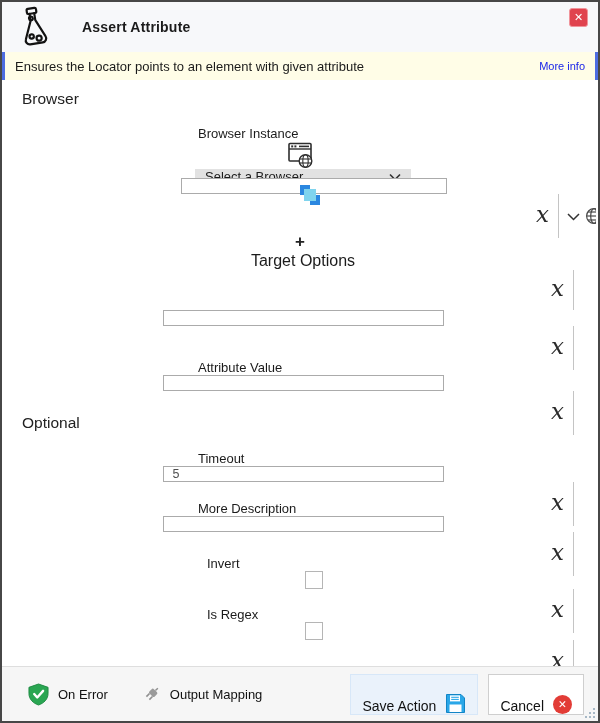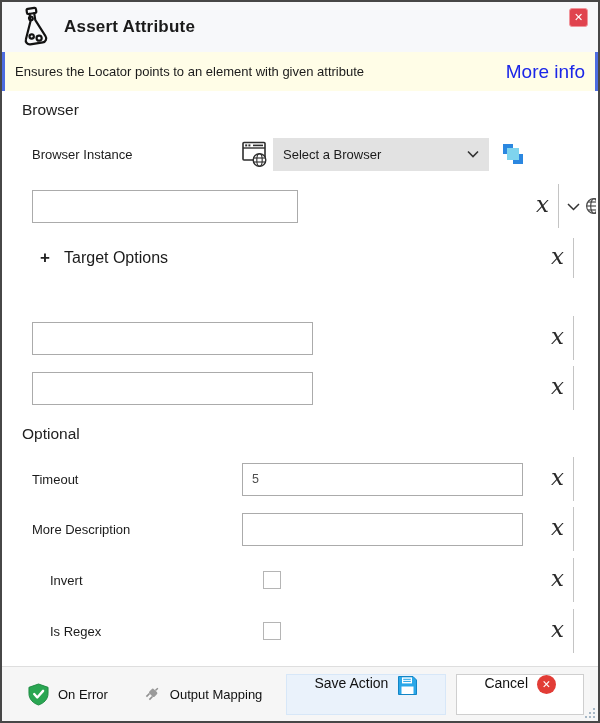--- a/index.html
+++ b/index.html
@@ -17,49 +17,50 @@
     overflow:hidden;
   }
   
   .titlebar {
     height:50px;
     background:#f7f8fa;
     display:flex; align-items:center;
     padding:0 10px 0 12px;
   }
   .flask-wrap { width:40px; height:44px; display:flex; align-items:center; justify-content:center; }
-  .title { font-size:17px; font-weight:700; margin-left:10px; letter-spacing:.2px; }
+  .title { font-size:14px; font-weight:700; margin-left:28px; letter-spacing:.2px; }
   .close-btn {
     margin-left:auto; align-self:flex-start; margin-top:6px;
     width:19px; height:19px; border-radius:3px;
     background:#e0434e; border:1px solid #f0949b;
     color:#fff; font-size:11px; font-weight:700;
     display:flex; align-items:center; justify-content:center;
     cursor:pointer; line-height:1;
   }
   
   .infobar {
-    height:39px;
+    height:28px;
     background:#fffde7;
     border-left:3px solid #4d6ce0;
     border-right:3px solid #4d6ce0;
     display:flex; align-items:center;
     padding:0 10px;
     font-size:13px;
     text-align:center;
   }
-  .infobar .more-info { margin-left:auto; color:#1b26e8; font-size:19px; text-decoration:none; cursor:pointer; }
+  .infobar .more-info { margin-left:auto; color:#1b26e8; font-size:11px; text-decoration:none; cursor:pointer; }
   
   .bodyarea { position:relative; }
   .section-heading { font-size:15.5px; color:#222; margin:10px 0 0 20px; height:22px; }
   .section-heading.optional { margin-top:20px; }
   .row {
     display:flex; align-items:center;
     padding-left:30px; padding-right:24px;
     height:34px;
+    flex-direction:column;
   }
   .row .flabel { width:210px; flex:none; font-size:13px; color:#1b1b1b; }
   .mt14{margin-top:14px}.mt15{margin-top:15px}.mt16{margin-top:16px}
   .mt18{margin-top:18px}.mt20{margin-top:20px}.mt21{margin-top:21px}
   .mt25{margin-top:25px}.mt48{margin-top:48px}
   .row.short { height:26px;padding-left:48px; }
   
   .browser-icon-wrap { width:26px; height:28px; margin-right:5px; flex:none; }
   .dropdown {
     width:216px; height:33px;
@@ -105,23 +106,23 @@
     position:absolute; left:0; right:0; bottom:0;
     height:55px; background:#f6f6f6;
     border-top:1px solid #dedede;
     display:flex; align-items:center;
     padding:0 14px 0 26px;
   }
   .foot-item { display:flex; align-items:center; gap:9px; cursor:pointer; }
   .foot-item .ftext { font-size:13px; font-weight:400; color:#111; }
   .foot-item + .foot-item { margin-left:34px; }
   .btn {
-    height:41px; display:flex; align-items:flex-start; gap:9px;
+    height:41px; display:flex; align-items:flex-end; gap:9px;
     font-size:14px; color:#111; cursor:pointer;
-    padding:0 27px; background:#fff; border:1px solid #cfcfcf;
+    padding:0 11px; background:#fff; border:1px solid #cfcfcf;
     font-family:"Liberation Sans","DejaVu Sans",sans-serif;
   }
   .btn.save { background:#eaf2fb; border:1px solid #d7e7f8; margin-left:auto; }
   .btn.cancel { margin-left:10px; }
   .cancel-x {
     width:19px; height:19px; border-radius:50%; background:#e23c36;
     color:#fff; font-size:10.5px; font-weight:700;
     display:flex; align-items:center; justify-content:center; line-height:1;
   }
   .resize-grip { position:absolute; right:2px; bottom:2px; }
@@ -220,20 +221,21 @@
 
     <div class="row mt48">
       <input class="tinput std" type="text" value="" style="">
       <span class="xcluster">
         <span class="xglyph">x</span>
         <span class="vdiv"></span>
       </span>
     </div>
 
     <div class="row mt16">
+      <span class="flabel">Attribute Value</span>
       <input class="tinput std" type="text" value="" style="">
       <span class="xcluster">
         <span class="xglyph">x</span>
         <span class="vdiv"></span>
       </span>
     </div>
 
     <div class="section-heading optional">Optional</div>
 
     <div class="row mt15">

